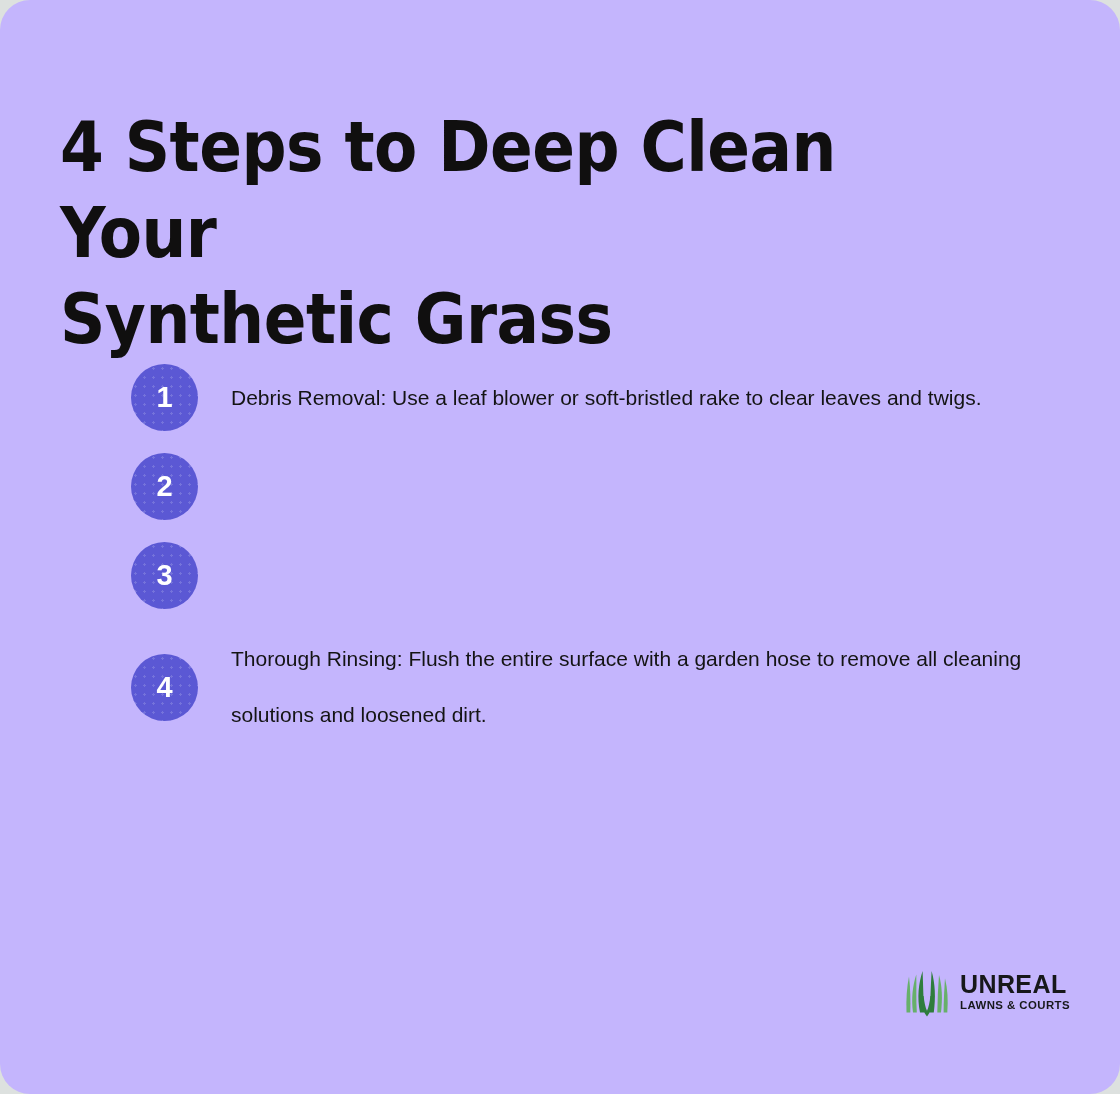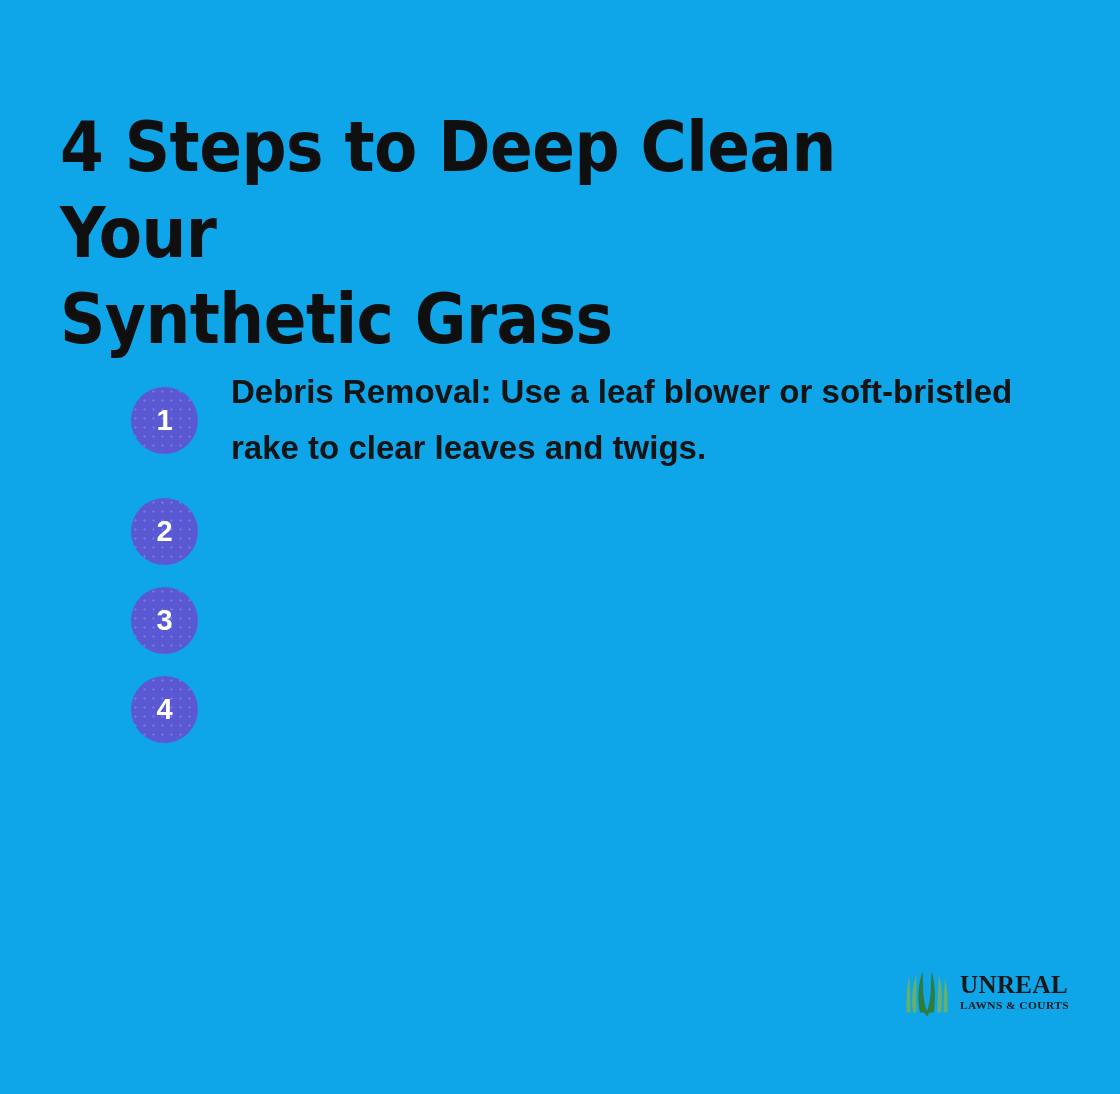--- a/index.html
+++ b/index.html
@@ -11,22 +11,23 @@
     height: 1094px;
     background: #dde1df;
     font-family: "Liberation Sans", sans-serif;
     overflow: hidden;
   }
 
   .infographic {
     position: relative;
     width: 1120px;
     height: 1094px;
-    background: #0ea5e9;
+    background: #c4b5fd;
     box-sizing: border-box;
+    border-radius: 30px;
   }
 
   
   .title-block {
     position: absolute;
     left: 60px;
     top: 104px;
     width: 900px;
   }
   .title {
@@ -71,35 +72,34 @@
     color: #ffffff;
     font-size: 29px;
     font-weight: 700;
     line-height: 1;
     font-family: "Liberation Sans", sans-serif;
   }
 
   .step-text {
     flex: 1 1 auto;
     max-width: 818px;
-    font-size: 33px;
+    font-size: 21px;
     line-height: 56px;
     color: #141414;
-    font-weight: 700;
+    font-weight: 400;
   }
 
   
   .logo {
     position: absolute;
     left: 901px;
     top: 966px;
     display: flex;
     align-items: center;
     gap: 7px;
-    font-family: Liberation Serif, serif;
   }
   .logo-mark {
     width: 52px;
     height: 52px;
     flex: 0 0 auto;
     display: block;
   }
   .logo-words {
     display: flex;
     flex-direction: column;
@@ -141,20 +141,21 @@
     <div class="step">
       <div class="badge">2</div>
     </div>
 
     <div class="step">
       <div class="badge">3</div>
     </div>
 
     <div class="step">
       <div class="badge">4</div>
+      <div class="step-text">Thorough Rinsing: Flush the entire surface with a garden hose to remove all cleaning solutions and loosened dirt.</div>
     </div>
 
   </div>
 
   <div class="logo">
     <svg class="logo-mark" viewBox="0 0 52 52">
       <g fill="#67b06a">
         <path d="M5.5 46.5 C5.0 33.0 5.8 21.0 8.0 10.5 C9.4 22.0 9.6 34.0 9.3 46.5 Z"></path>
         <path d="M12.0 46.5 C10.2 32.5 11.6 20.0 15.3 8.5 C15.6 21.0 15.0 34.0 15.8 46.5 Z"></path>
         <path d="M40.0 46.5 C41.6 33.0 41.2 20.5 38.0 9.0 C37.0 21.5 36.5 34.0 36.3 46.5 Z"></path>

